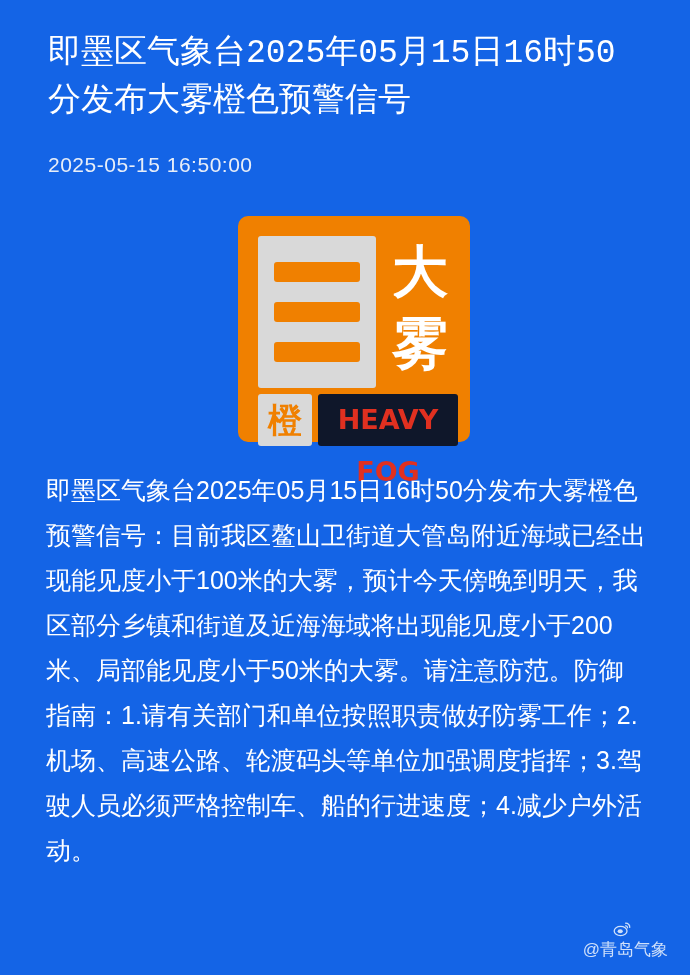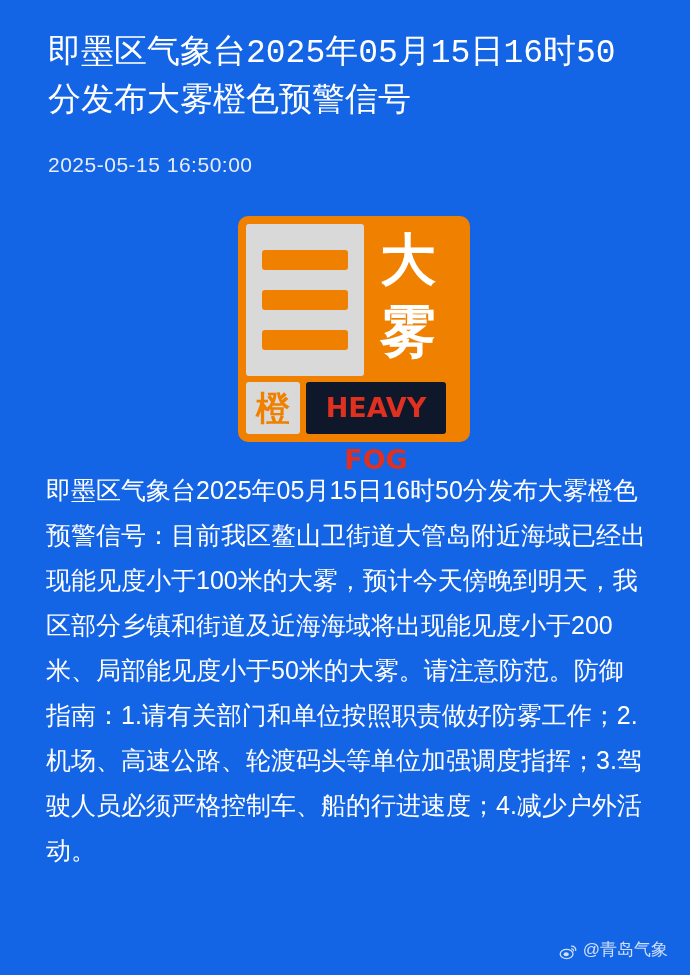--- a/index.html
+++ b/index.html
@@ -45,21 +45,21 @@
   
   .sign {
     position: absolute;
     left: 238px;
     top: 216px;
     width: 232px;
     height: 226px;
     background: #F08000;
     border-radius: 10px;
     box-sizing: border-box;
-    padding: 8px;
+    padding: 20px;
   }
   .sign-top {
     position: relative;
     width: 200px;
     height: 152px;
   }
   .sign-left {
     position: absolute;
     left: 0;
     top: 0;
@@ -138,23 +138,24 @@
     font-size: 25px;
     line-height: 45px;
     letter-spacing: 0px;
     text-align: left;
   }
   .watermark {
     position: absolute;
     right: 22px;
     bottom: 14px;
     display: flex;
-    align-items: flex-end;
+    align-items: center;
     color: #cfe0fa;
     font-size: 17px;
+    flex-direction: column;
   }
   .weibo-icon {
     display: inline-block;
     width: 18px;
     height: 18px;
     margin-right: 6px;
     position: relative;
   }
   .weibo-icon svg { display: block; }
 </style>

